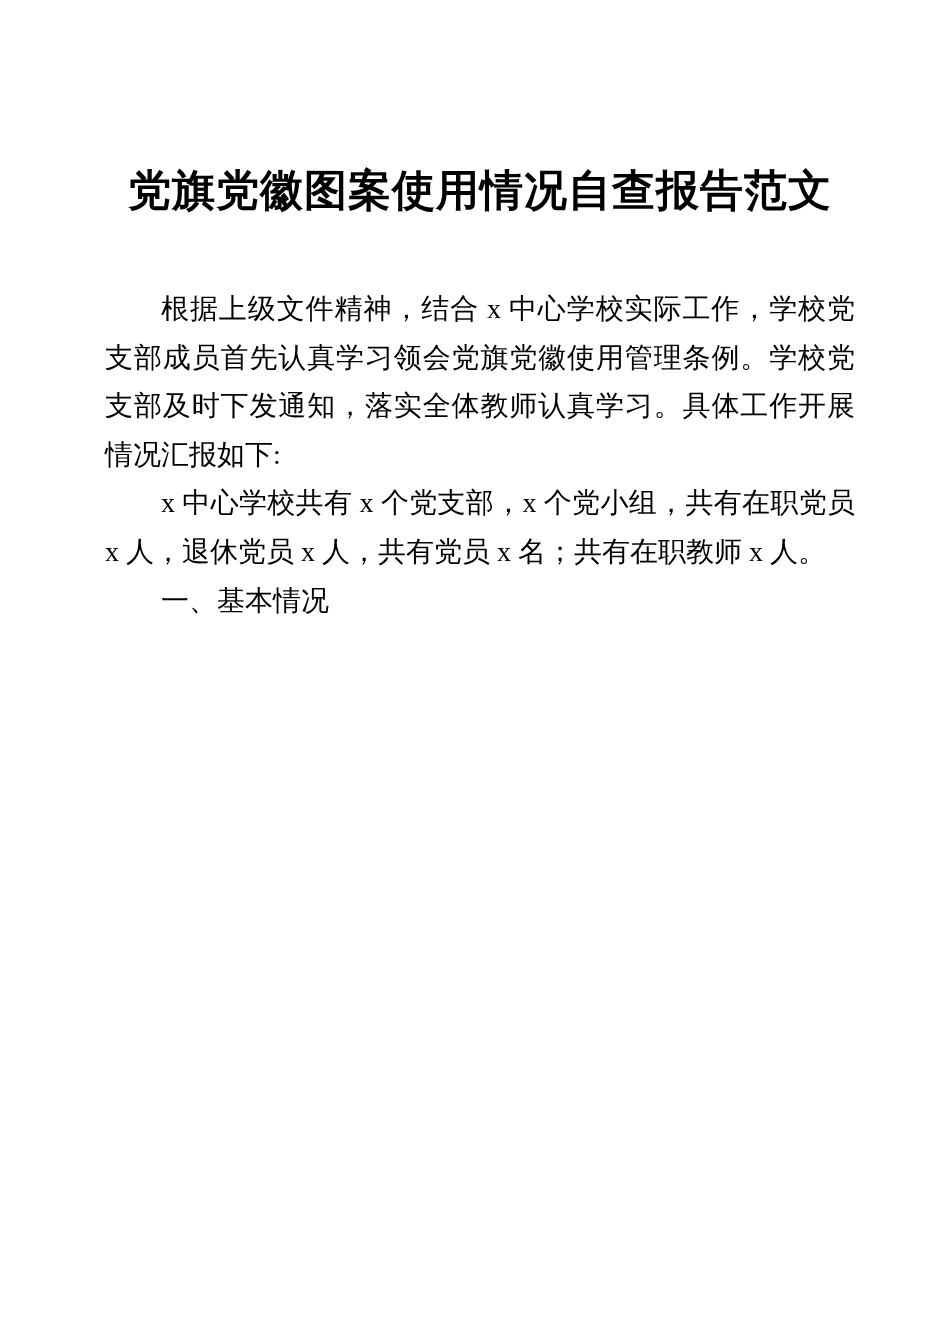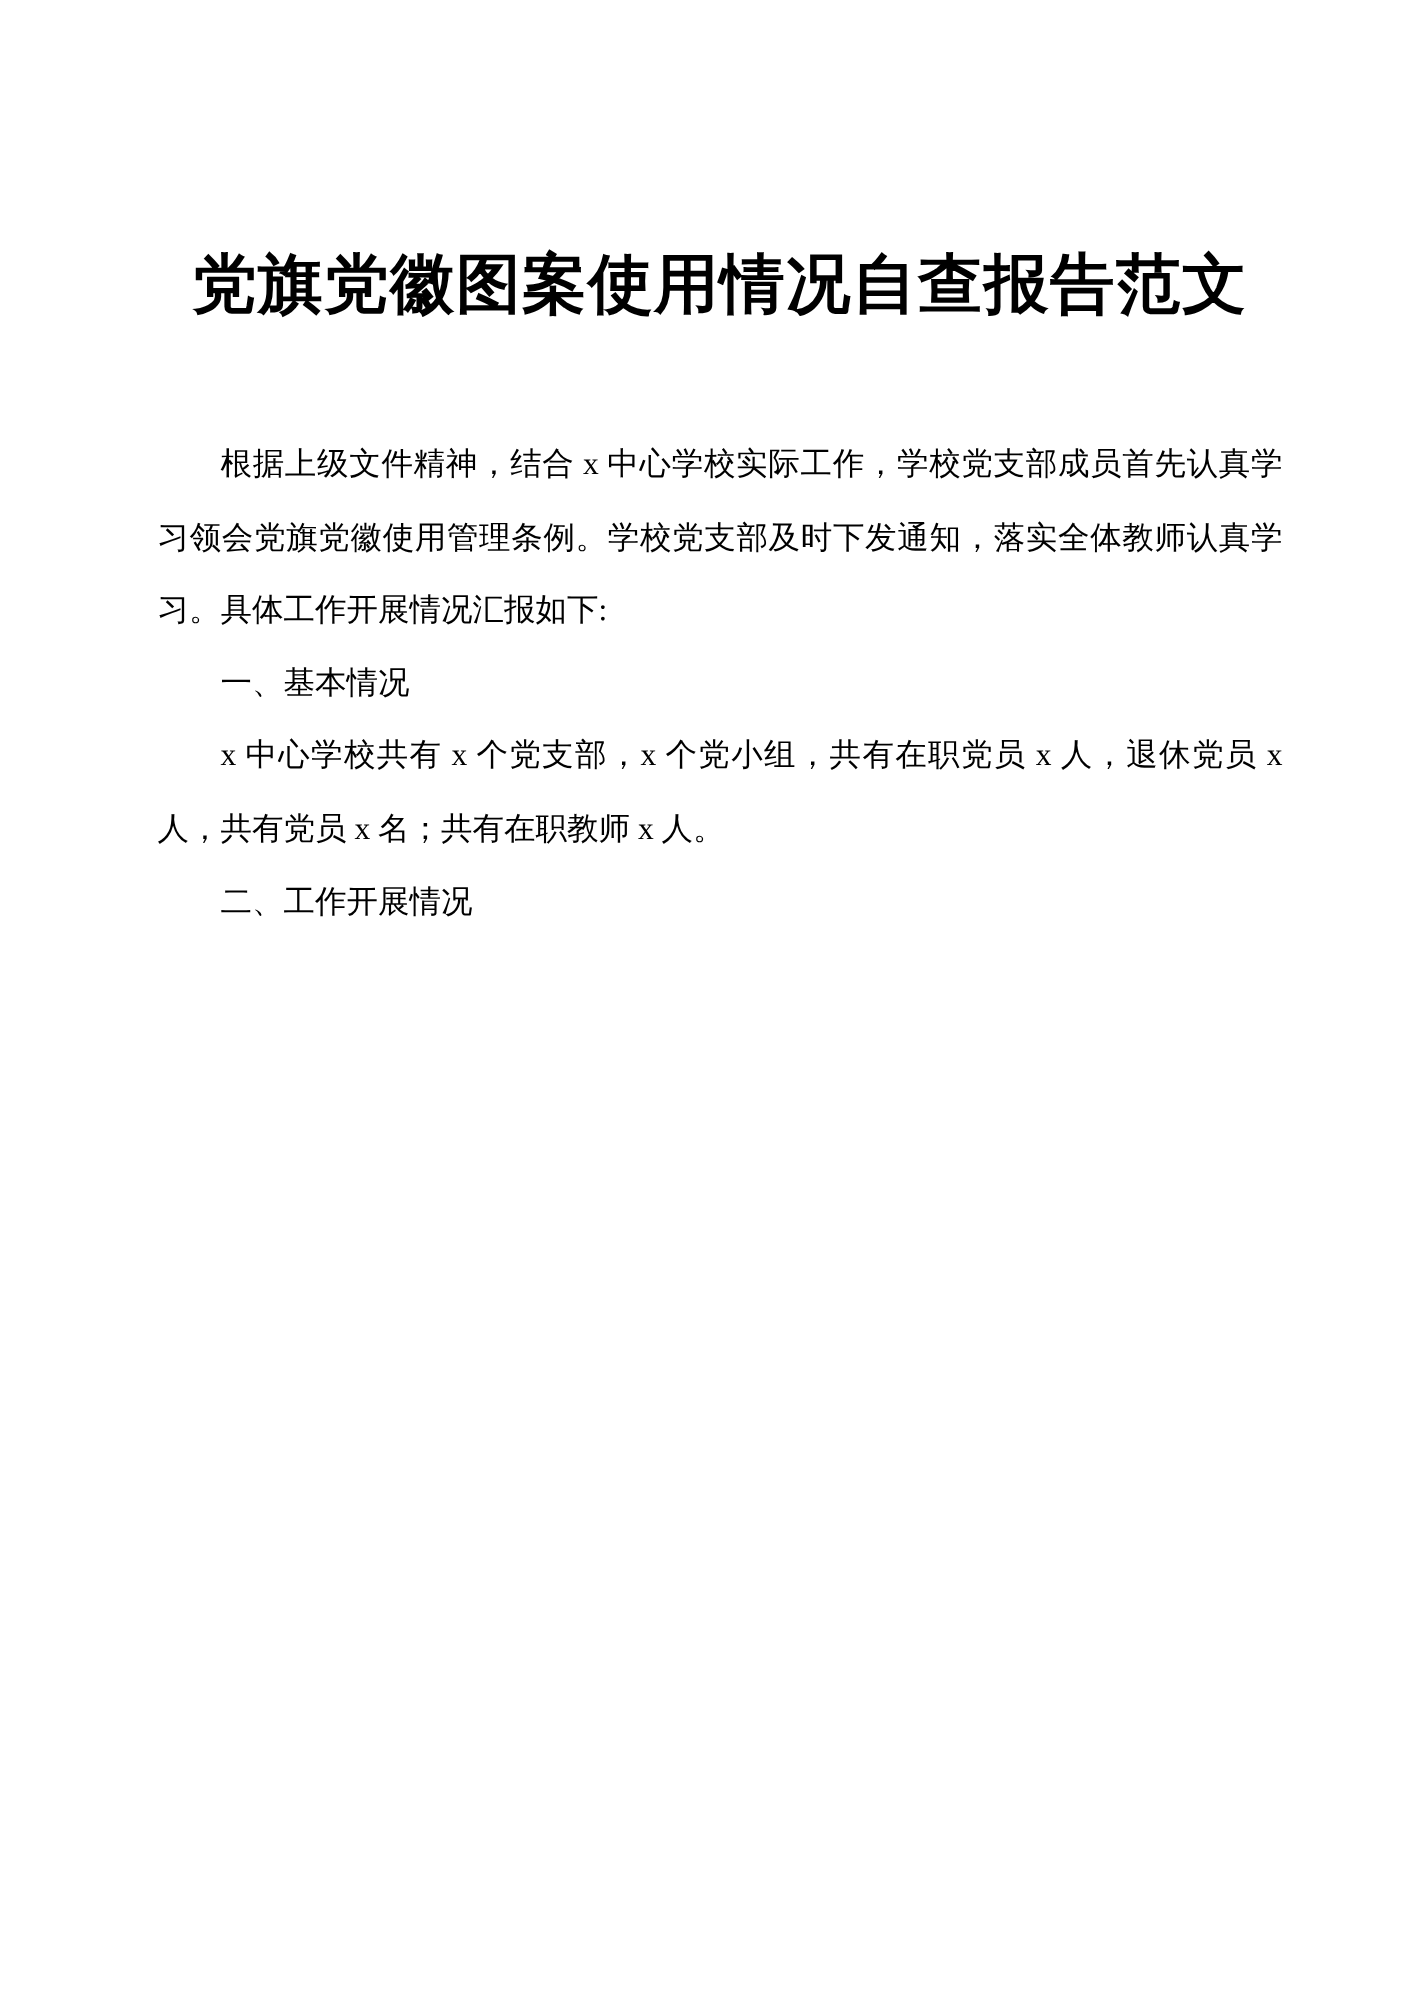--- a/index.html
+++ b/index.html
@@ -26,36 +26,35 @@
   }
   .doc-title {
     font-size: 43px;
     line-height: 56px;
     font-weight: 700;
     text-align: center;
     letter-spacing: 1px;
     margin: 0 0 66px 0;
   }
   .doc-body p {
-    font-size: 21px;
+    font-size: 28px;
     line-height: 48.6px;
     text-align: justify;
     text-justify: inter-ideograph;
     text-indent: 2em;
     margin: 0;
     padding: 0;
     word-break: break-all;
   }
 </style>
 </head>
 <body>
 
 <div class="page">
   <div class="content">
     <h1 class="doc-title">党旗党徽图案使用情况自查报告范文</h1>
     <div class="doc-body">
       <p>根据上级文件精神，结合 x 中心学校实际工作，学校党支部成员首先认真学习领会党旗党徽使用管理条例。学校党支部及时下发通知，落实全体教师认真学习。具体工作开展情况汇报如下:</p>
+      <p>x 中心学校共有 x 个党支部，x 个党小组，共有在职党员 x 人，退休党员 x 人，共有党员 x 名；共有在职教师 x 人。</p>
       <p>一、基本情况</p>
-      <p>x 中心学校共有 x 个党支部，x 个党小组，共有在职党员 x 人，退休党员 x 人，共有党员 x 名；共有在职教师 x 人。</p>
-      <p>二、工作开展情况</p>
     </div>
   </div>
 </div>
 
 </body></html>

